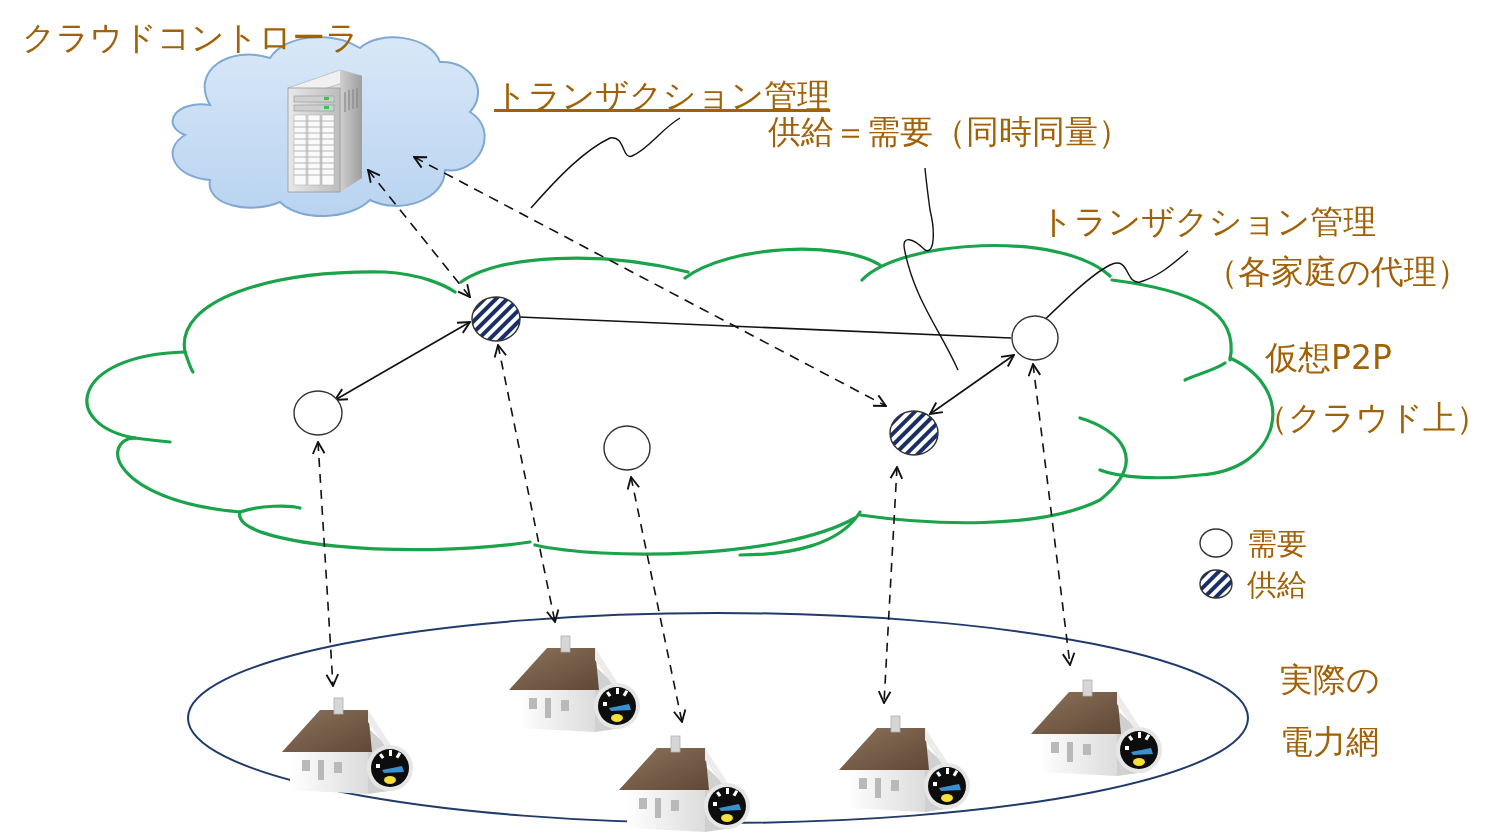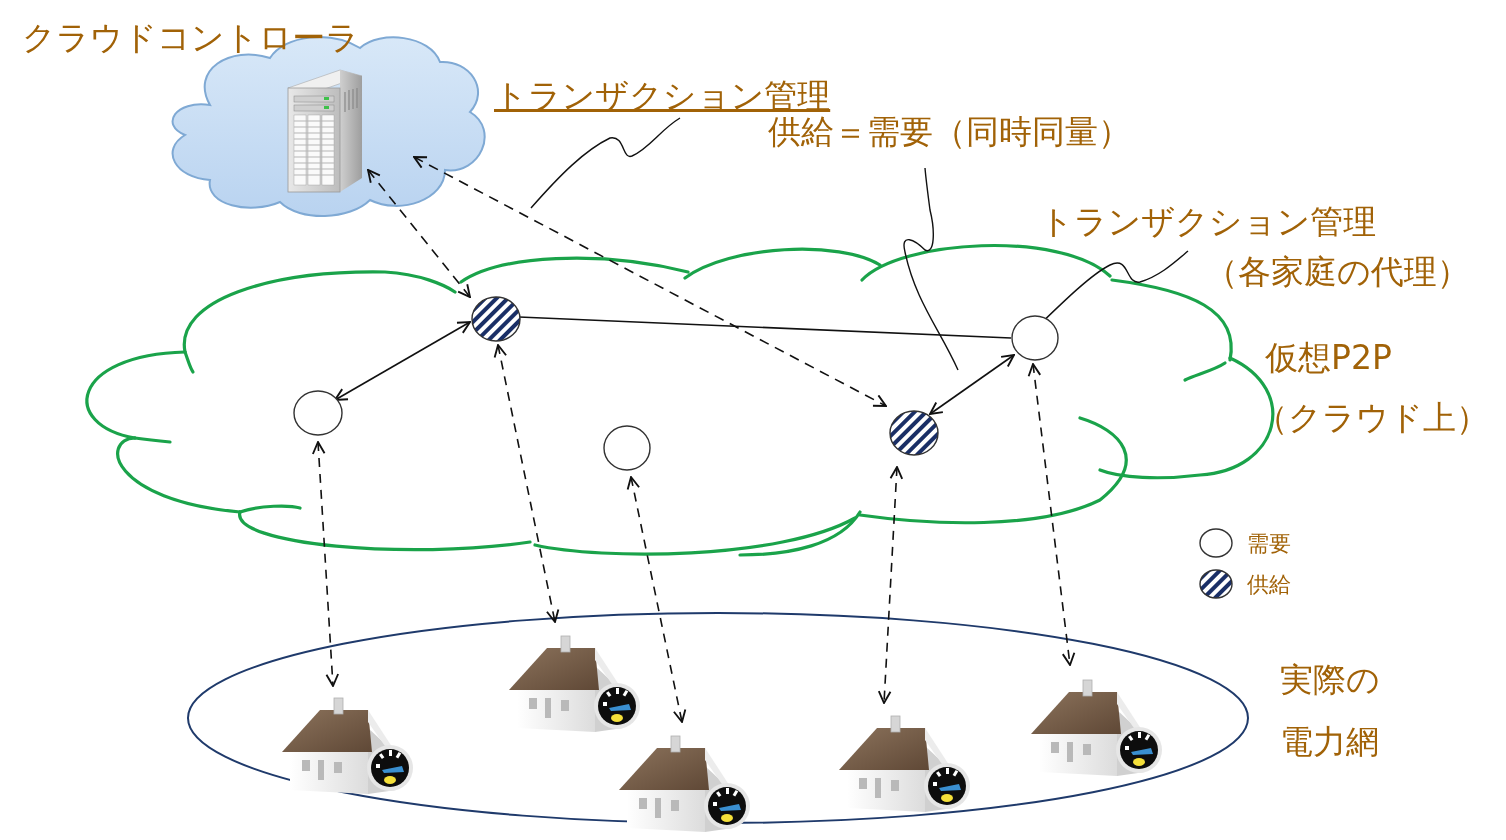--- a/index.html
+++ b/index.html
@@ -1,20 +1,20 @@
 <!DOCTYPE html>
 <html><head>
 <meta charset="utf-8">
 <style>
   html, body { margin: 0; padding: 0; background: #ffffff; }
   body { width: 1506px; height: 840px; position: relative; overflow: hidden;
          font-family: "DejaVu Sans", "Liberation Sans", sans-serif; color: #111; }
   #stage { position: absolute; left: 0; top: 0; width: 1506px; height: 840px; }
   .label { position: absolute; font-size: 33px; line-height: 40px; white-space: nowrap; color: #a16207; letter-spacing: 0px; }
-  .legend-text { font-size: 22px; }
+  .legend-text { font-size: 30px; }
 </style>
 </head>
 <body>
 
 <svg id="stage" width="1506" height="840" viewBox="0 0 1506 840" xmlns="http://www.w3.org/2000/svg">
   <defs>
     <pattern id="hatch" patternUnits="userSpaceOnUse" width="8" height="8" patternTransform="rotate(45)">
       <rect width="8" height="8" fill="#ffffff"></rect>
       <rect width="4" height="8" fill="#1a2f66"></rect>
     </pattern>

